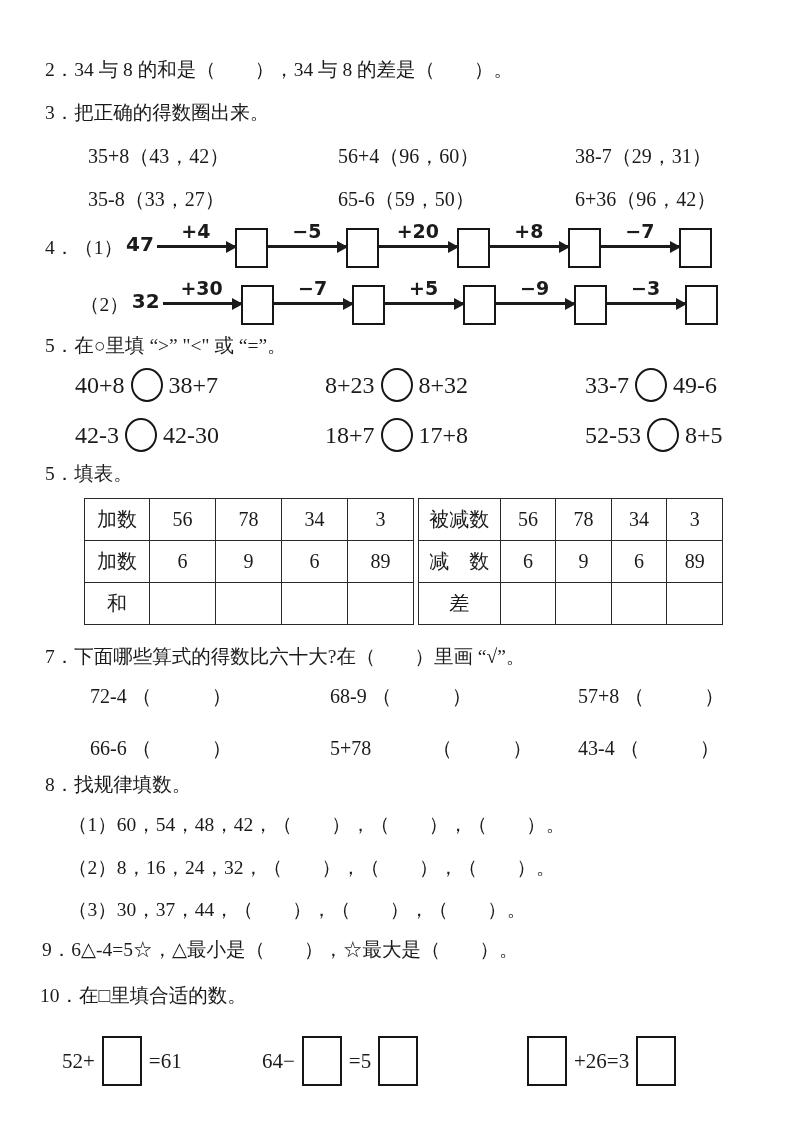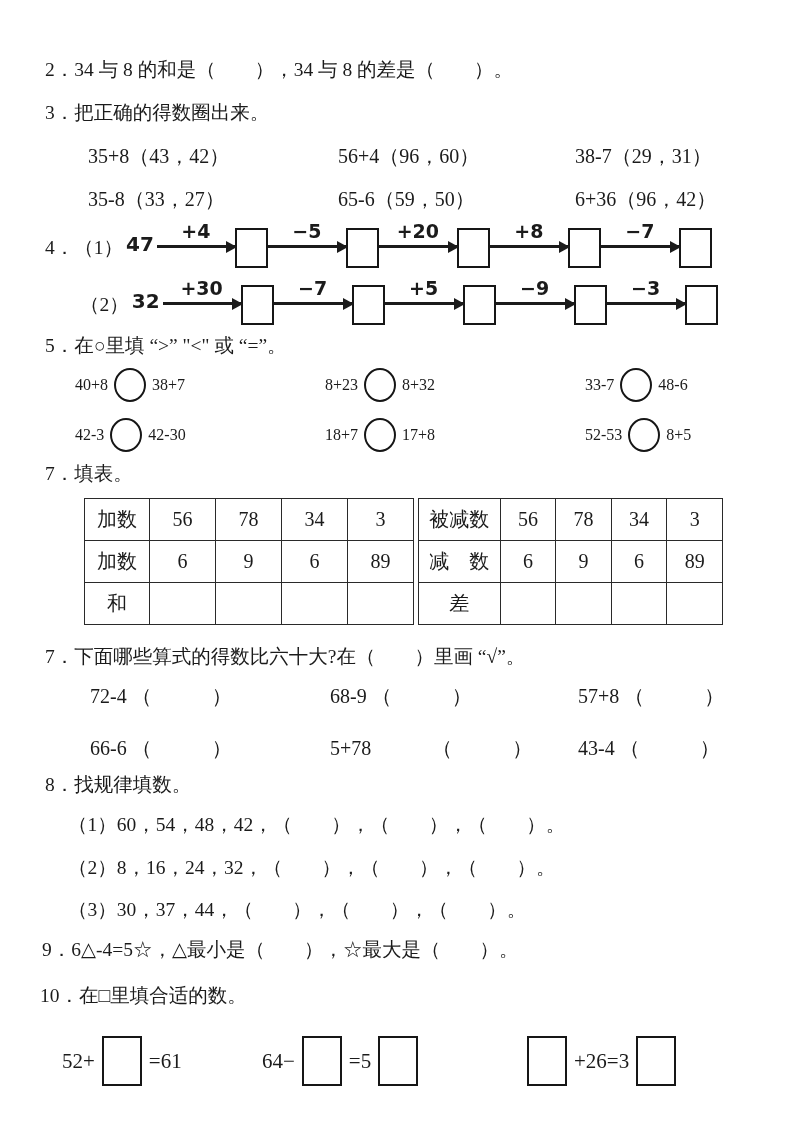--- a/index.html
+++ b/index.html
@@ -14,21 +14,21 @@
   .chain-row{position:absolute;display:flex;align-items:flex-start;}
   .chain-prefix{font-size:19.5px;white-space:pre;margin-top:13px;}
   .chain-start{font-family:"DejaVu Sans",sans-serif;font-weight:bold;font-size:20px;margin-top:11px;padding:0 3px 0 3px;}
   .arrow-unit{display:flex;flex-direction:column;align-items:center;width:78px;flex:none;}
   .op-label{font-family:"DejaVu Sans",sans-serif;font-weight:bold;font-size:19px;height:22px;line-height:21px;}
   .arrow{position:relative;width:100%;height:3px;background:#1b1b1b;margin-top:2px;}
   .arrow::after{content:"";position:absolute;right:-2px;top:-4.5px;width:0;height:0;
     border-left:11px solid #1b1b1b;border-top:6px solid transparent;border-bottom:6px solid transparent;}
   .chain-box{width:29px;height:36px;border:2.5px solid #161616;margin-top:7px;flex:none;background:#fff;}
   
-  .cmp-cell{position:absolute;display:flex;align-items:center;font-size:16px;}
+  .cmp-cell{position:absolute;display:flex;align-items:center;font-size:24px;}
   .circle{width:28px;height:30px;border:2.6px solid #161616;border-radius:50%;margin:0 6px;flex:none;background:#fff;}
   
   .fill-table{position:absolute;border-collapse:collapse;}
   .fill-table td{border:1.6px solid #2a2a2a;text-align:center;font-size:20px;height:41px;padding:0 2px;}
   .t-add td:first-child{width:60px;}
   .t-add td{width:61px;}
   .t-sub td:first-child{width:88px;}
   .t-sub td{width:60px;}
   
   .chk-cell{position:absolute;display:flex;align-items:center;font-size:20px;white-space:pre;}
@@ -119,39 +119,39 @@
     <span>38+7</span>
   </div>
   <div class="cmp-cell" style="top:368px;left:325px;">
     <span>8+23</span>
     <span class="circle"></span>
     <span>8+32</span>
   </div>
   <div class="cmp-cell" style="top:368px;left:585px;">
     <span>33-7</span>
     <span class="circle"></span>
-    <span>48-6</span>
+    <span>49-6</span>
   </div>
   <div class="cmp-cell" style="top:418px;left:75px;">
     <span>42-3</span>
     <span class="circle"></span>
     <span>42-30</span>
   </div>
   <div class="cmp-cell" style="top:418px;left:325px;">
     <span>18+7</span>
     <span class="circle"></span>
     <span>17+8</span>
   </div>
   <div class="cmp-cell" style="top:418px;left:585px;">
     <span>52-53</span>
     <span class="circle"></span>
     <span>8+5</span>
   </div>
 
-  <div class="line" style="top:462px;left:45px;">7．填表。</div>
+  <div class="line" style="top:462px;left:45px;">5．填表。</div>
   <table class="fill-table t-add" style="top:498px;left:84px;">
     <tbody>
         <tr>
       <td>加数</td>
       <td>56</td>
       <td>78</td>
       <td>34</td>
       <td>3</td>
     </tr>
     <tr>

